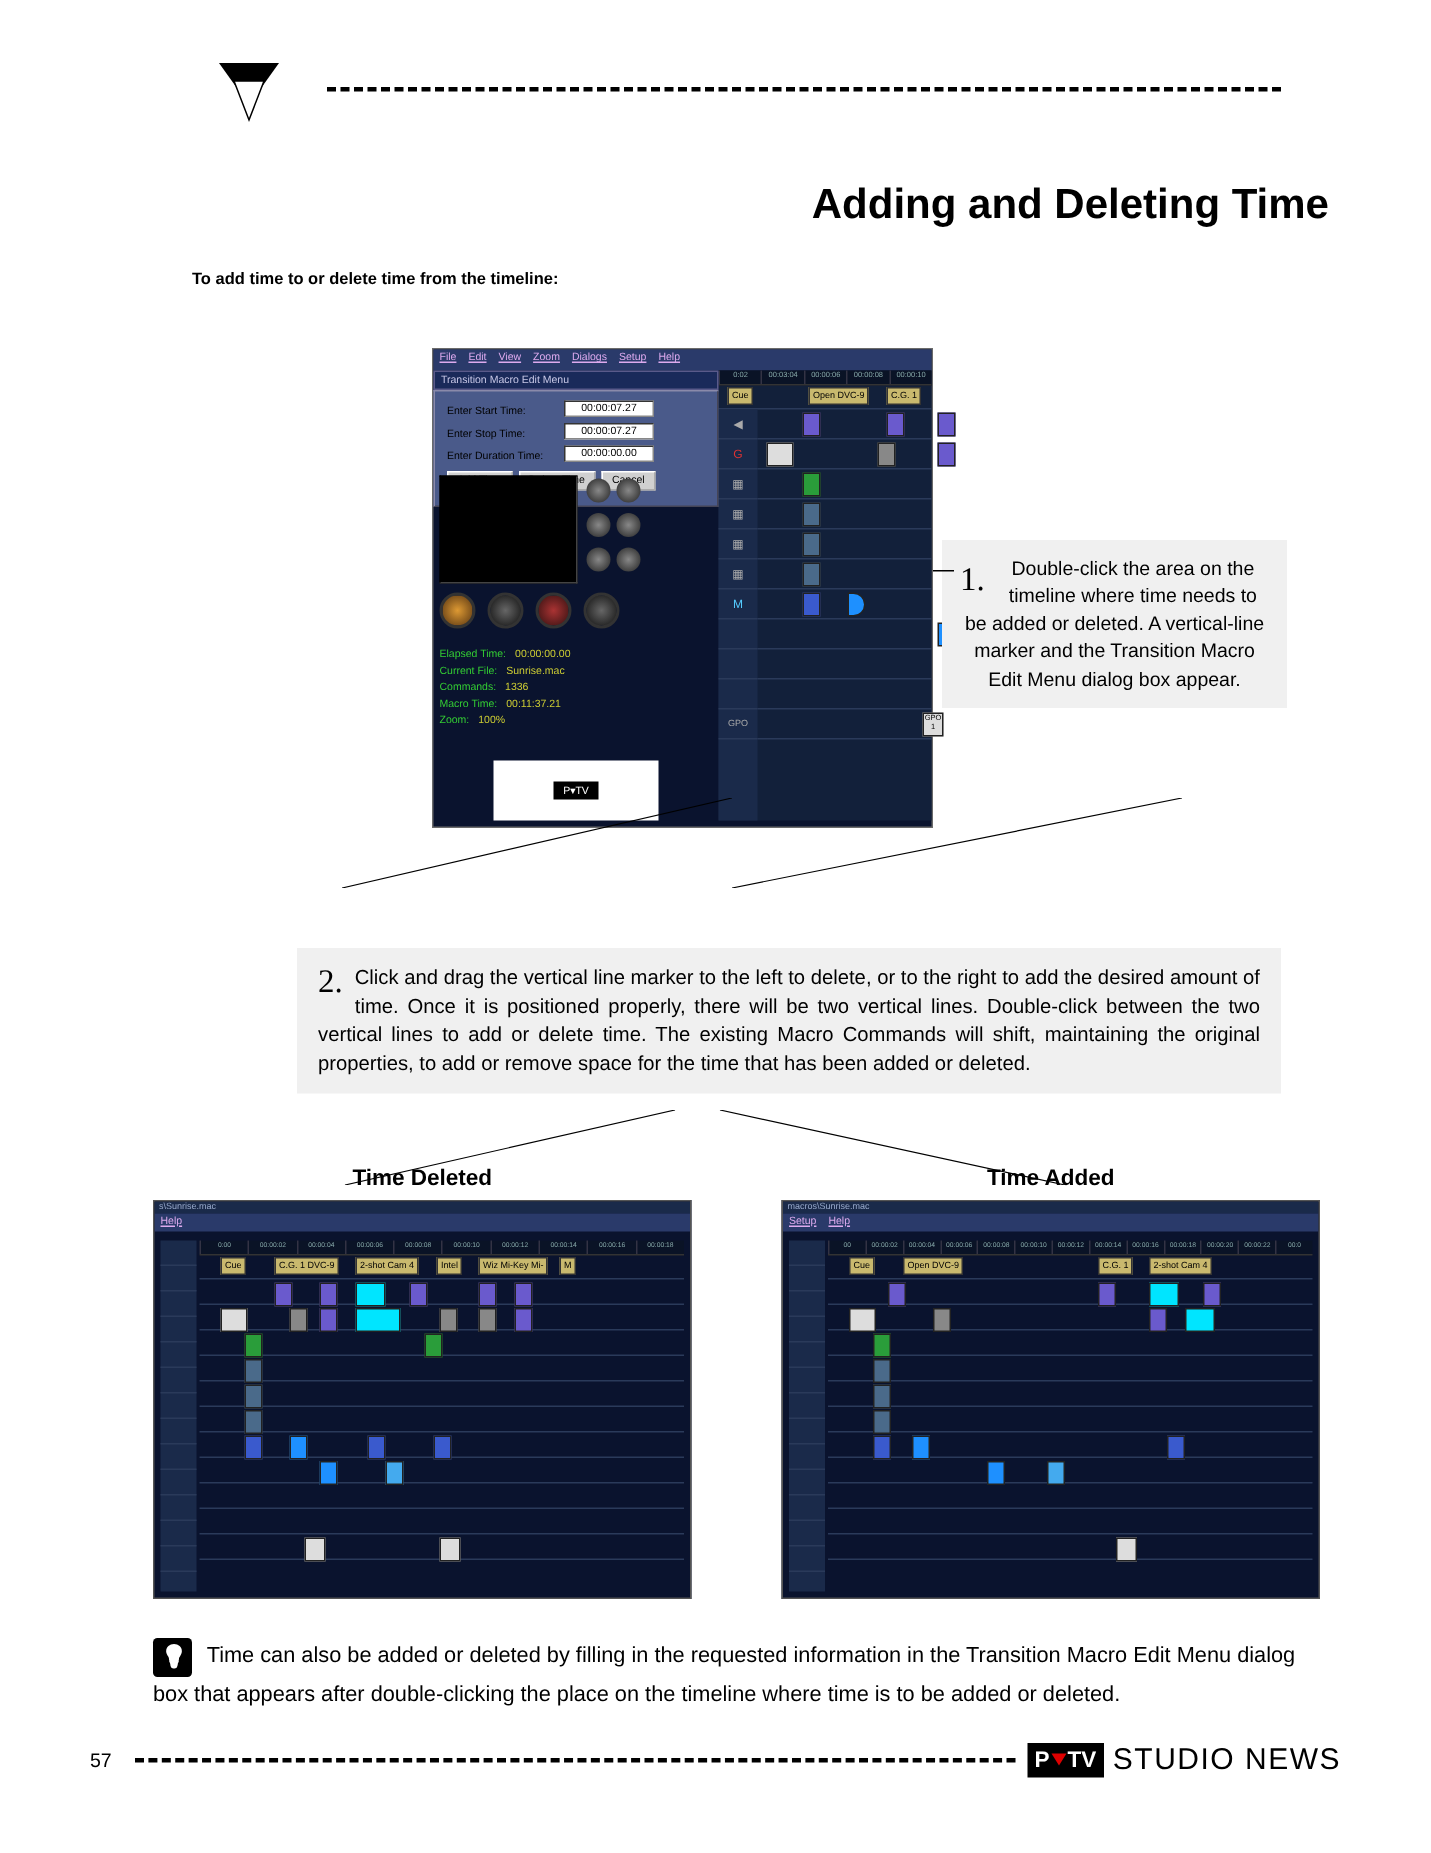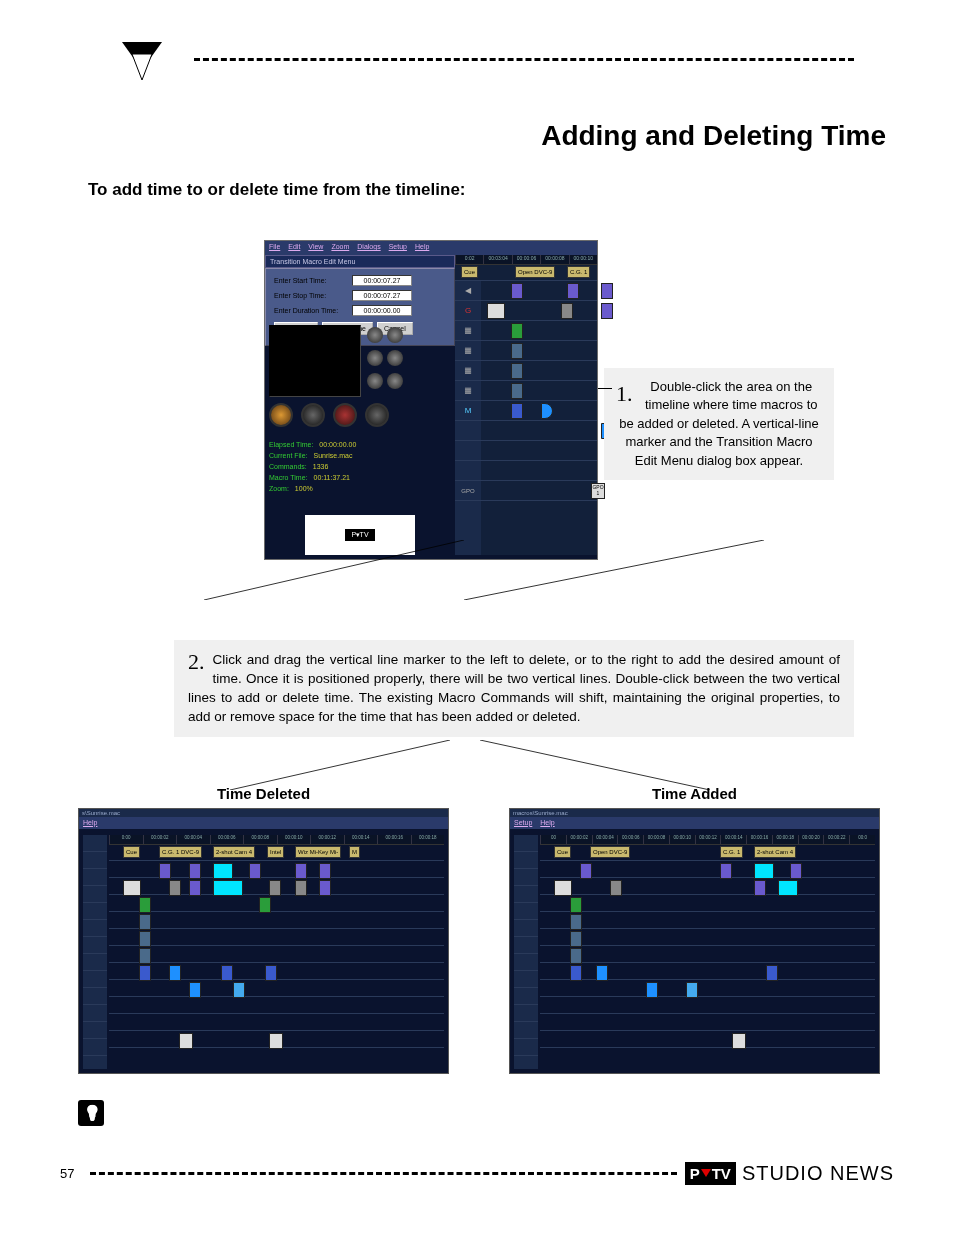--- a/index.html
+++ b/index.html
@@ -1,29 +1,29 @@
 <!DOCTYPE html>
 <html><head>
 <meta charset="utf-8">
 <style>
   *{box-sizing:border-box;margin:0;padding:0}
   body{width:954px;height:1235px;background:#fff;font-family:Verdana,Geneva,sans-serif;color:#000;position:relative;font-size:14px}
-  .page{padding:40px 60px 0 64px}
+  .page{padding:40px 60px 0 88px}
   .top-decor{position:relative;height:60px;margin-bottom:20px}
   .top-decor .logo{position:absolute;left:50px;top:0}
   .top-decor .dashes{position:absolute;left:130px;right:40px;top:18px;border-top:3px dashed #000}
   .h1{font-size:28px;font-weight:bold;text-align:right;margin:0 8px 28px 0}
-  .intro{font-weight:bold;font-size:17px;margin-left:24px;margin-bottom:40px}
+  .intro{font-weight:bold;font-size:11px;margin-left:40px;margin-bottom:40px}
   .fig1-area{position:relative;height:400px}
   .fig1{position:absolute;left:200px;top:0;width:334px;height:320px;background:#0a132e;border:1px solid #6b6b6b}
   .menubar{height:14px;background:#2a3a6a;font-size:7px;color:#dae;display:flex;gap:8px;padding:2px 4px}
   .menubar span{text-decoration:underline}
   .dlg-title{background:#1a2a5a;color:#c7c7e6;font-size:7px;padding:2px 4px;border:1px solid #5a5a8a}
   .dlg-body{background:#4a5a8a;padding:6px 8px 10px 8px;border:1px outset #8a8aaa;position:relative;width:190px}
-  .dlg-row{display:flex;align-items:center;margin-bottom:4px}
+  .dlg-row{display:flex;align-items:flex-end;margin-bottom:4px}
   .dlg-row label{font-size:7px;color:#000;width:78px}
   .dlg-row input{width:60px;font-size:7px;background:#fff;border:1px inset #888;padding:1px 2px;text-align:center}
   .dlg-btns{display:flex;gap:4px;margin-top:6px}
   .dlg-btns button{font-size:7px;background:#d0d0d0;border:1px outset #fff;padding:2px 6px;color:#000}
   .timeline-area{position:absolute;left:190px;top:14px;right:0;height:300px;background:#12203a}
   .ruler{height:10px;background:#0a1326;border-bottom:1px solid #333;font-size:5px;color:#8aa;display:flex}
   .ruler span{flex:1;text-align:center;border-left:1px solid #334}
   .tag-row{height:16px;border-bottom:1px solid #2a3a5a;position:relative}
   .tag{position:absolute;top:1px;height:12px;font-size:6px;background:#c9b96e;border:1px solid #333;padding:0 2px;line-height:10px}
   .track{height:20px;border-bottom:1px solid #2a3a5a;position:relative}
@@ -216,21 +216,21 @@
 
     <svg style="position:absolute;left:400px;top:300px;width:300px;height:60px">
         <line x1="0" y1="60" x2="300" y2="0" stroke="#000" stroke-width="0.8"></line>
       </svg>
     <svg style="position:absolute;left:140px;top:300px;width:260px;height:60px">
         <line x1="260" y1="0" x2="0" y2="60" stroke="#000" stroke-width="0.8"></line>
       </svg>
 
     <div class="callout1">
       <span class="num">1.</span>
-      <span>Double-click the area on the timeline where time macros to be added or deleted. A vertical-line marker and the Transition Macro Edit Menu dialog box appear.</span>
+      <span>Double-click the area on the timeline where time needs to be added or deleted. A vertical-line marker and the Transition Macro Edit Menu dialog box appear.</span>
     </div>
     <div class="leader" style="left:534px;top:148px;width:14px"></div>
   </div>
 
   <div class="callout2">
     <span class="num">2.</span>
     <span>Click and drag the vertical line marker to the left to delete, or to the right to add the desired amount of time. Once it is positioned properly, there will be two vertical lines.  Double-click between the two vertical lines to add or delete time. The existing Macro Commands will shift, maintaining the original properties, to add or remove space for the time that has been added or deleted.</span>
   </div>
 
   <svg style="position:absolute;left:200px;top:740px;width:540px;height:50px">
@@ -415,20 +415,21 @@
           <div class="shot-track">
               <div class="blk" style="left:192px;background:#ddd;width:14px"></div>
             </div>
         </div>
       </div>
     </div>
   </div>
 
   <div class="tip-row">
     <span class="tip-icon"></span>
+    <span>Time can also be added or deleted by filling in the requested information in the Transition Macro Edit Menu dialog box that appears after double-clicking the place on the timeline where time is to be added or deleted.</span>
   </div>
 </div>
 
 <div class="footer">
   <div class="pg">57</div>
   <div class="dashes"></div>
   <div class="brand">
     <div class="brand-box">
       <span>P</span>
       <span class="tri-down"></span>

